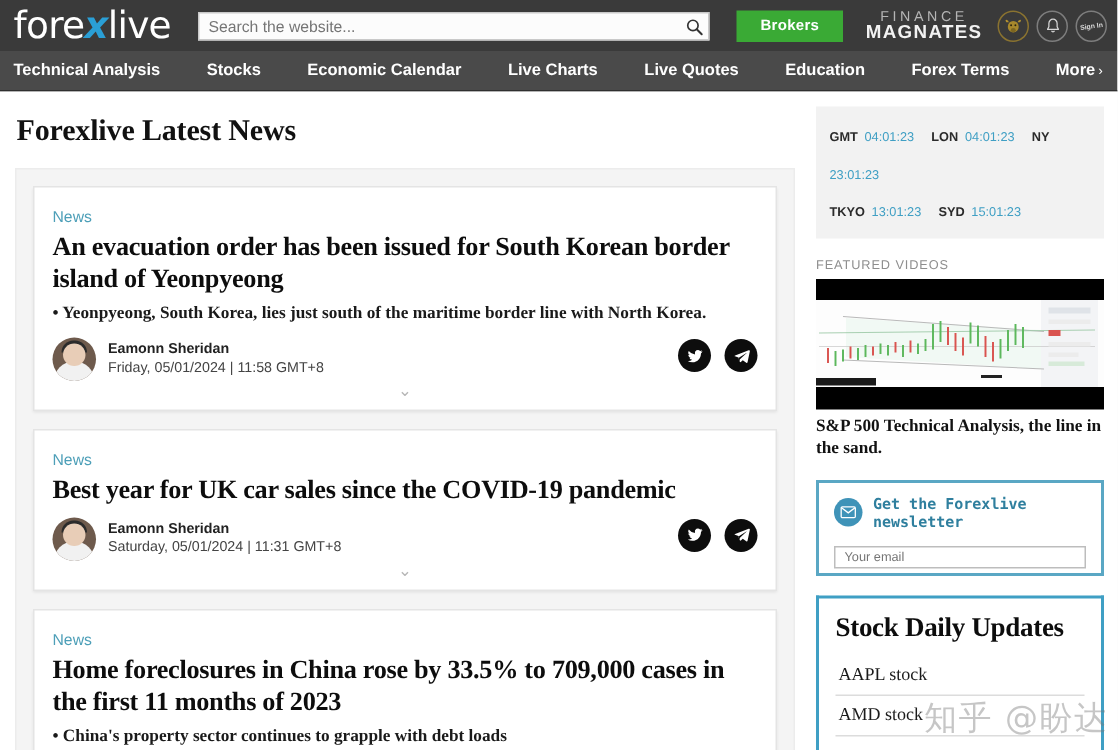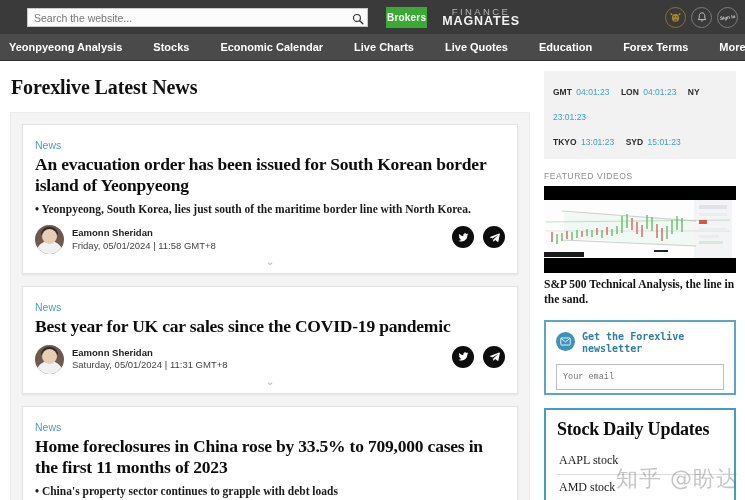--- a/index.html
+++ b/index.html
@@ -52,21 +52,21 @@
     position: absolute; right: 4px; top: 3px;
     width: 12px; height: 12px;
   }
 
   .brokers-btn {
     margin-left: 18px;
     background: #3aaa35;
     color: #fff;
     font-size: 10px;
     font-weight: bold;
-    padding: 5px 1px;
+    padding: 5px 16px;
     border: none;
     cursor: pointer;
     font-family: "Liberation Sans", sans-serif;
     letter-spacing: .2px;
   }
 
   .fm-logo {
     margin-left: 15px;
     color: #e9e9e9;
     line-height: 1;
@@ -281,26 +281,26 @@
     display: flex; align-items: center; justify-content: center;
     margin-top: 1px;
   }
   .news-title {
     font-family: "DejaVu Sans Mono", monospace;
     font-size: 10px; font-weight: bold; color: #2f7f9e;
     line-height: 1.25;
   }
   .newsbox input {
     margin-top: 8px;
-    height: 26px; width: 100%;
+    height: 15px; width: 100%;
     border: 1px solid #bdbdbd;
     background: #fff;
     font-size: 8.5px; color: #8a8a8a;
     padding: 0 6px;
-    font-family: Liberation Mono, monospace;
+    font-family: Liberation Sans, sans-serif;
     outline: none;
   }
 
   .stockbox {
     border-top: 2px solid #3f9fc4;
     border-left: 2px solid #3f9fc4;
     border-right: 2px solid #3f9fc4;
     margin-top: 13px;
     padding: 9px 11px 0 11px;
     height: 112px;
@@ -329,20 +329,21 @@
     white-space: nowrap;
   }
   .root { position: relative; width: 745px; height: 500px; overflow: hidden; }
 </style>
 </head>
 <body>
 
 <div class="root">
 
   <div class="topbar">
+    <div class="logo"><span>fore</span><span class="xmark">x</span><span>live</span></div>
 
     <div class="searchwrap">
       <input type="text" placeholder="Search the website..." style="">
       <span class="search-icon">
         <svg width="12" height="12" viewBox="0 0 16 16">
             <circle cx="6.6" cy="6.6" r="4.6" fill="none" stroke="#333" stroke-width="1.5"></circle>
             <line x1="10.2" y1="10.2" x2="14.4" y2="14.4" stroke="#333" stroke-width="1.8" stroke-linecap="round"></line>
           </svg>
       </span>
     </div>
@@ -371,21 +372,21 @@
           <path d="M5.6 12.4a1.5 1.5 0 0 0 2.8 0" fill="none" stroke="#d6d6d6" stroke-width="1.2"></path>
         </svg>
       </div>
       <div class="circ">
         <span class="signin-txt">Sign In</span>
       </div>
     </div>
   </div>
 
   <div class="nav">
-    <a>Yeonpyeong Analysis</a>
+    <a>Technical Analysis</a>
     <a>Stocks</a>
     <a>Economic Calendar</a>
     <a>Live Charts</a>
     <a>Live Quotes</a>
     <a>Education</a>
     <a>Forex Terms</a>
     <a class="more"><span>More</span><span class="chev">›</span></a>
   </div>
 
   <div class="page">

